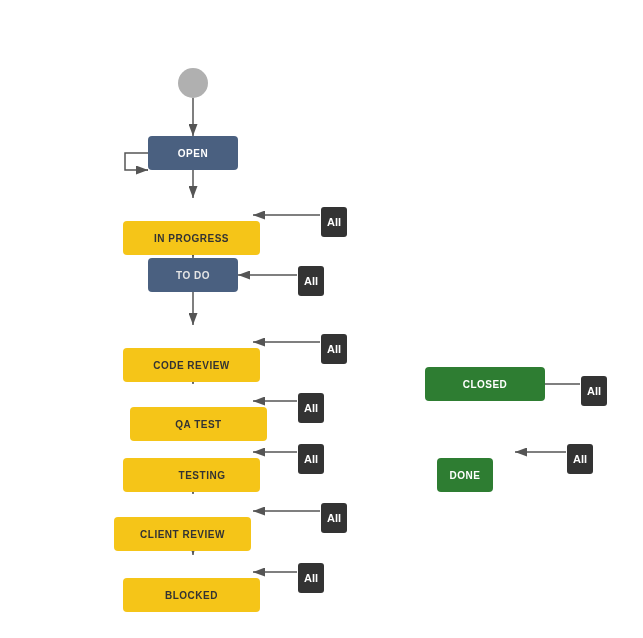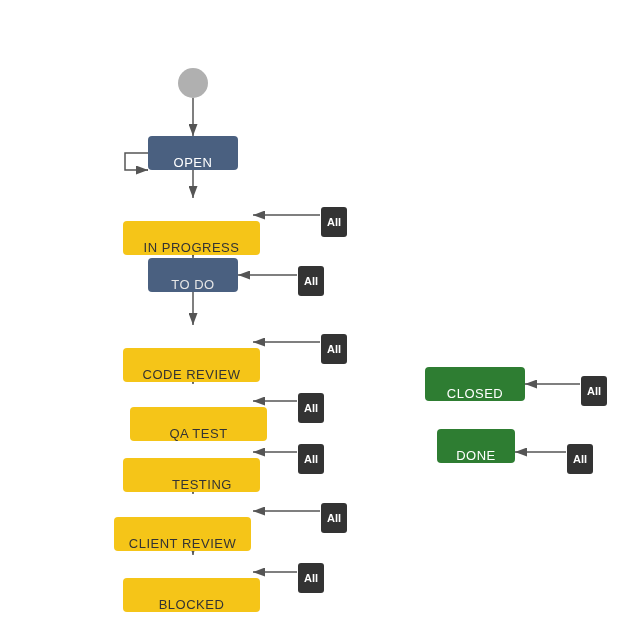--- a/index.html
+++ b/index.html
@@ -14,24 +14,24 @@
 
     .diagram-container {
       position: relative;
       width: 643px;
       height: 638px;
     }
 
     .node {
       position: absolute;
       display: flex;
-      align-items: flex-end;
+      align-items: center;
       justify-content: center;
-      font-weight: normal;
-      font-size: 13px;
+      font-weight: bold;
+      font-size: 10px;
       letter-spacing: 0.5px;
       border-radius: 4px;
       cursor: pointer;
     }
 
     .node-open {
       background: #4a6080;
       color: #fff;
       width: 90px;
       height: 34px;
@@ -52,21 +52,21 @@
       background: #4a6080;
       color: #e5e5e5;
       width: 90px;
       height: 34px;
       border-radius: 4px;
     }
 
     .node-green {
       background: #2e7d32;
       color: #fff;
-      width: 100px;
+      width: 120px;
       height: 34px;
       border-radius: 4px;
     }
 
     .badge {
       position: absolute;
       background: #333;
       color: #fff;
       font-size: 11px;
       font-weight: bold;
@@ -190,21 +190,21 @@
   </div>
 
   <div class="node node-yellow" style="left:123px; top:555px;">
     <span>BLOCKED</span>
   </div>
 
   <div class="node node-green" style="left:425px; top:367px;">
     <span>CLOSED</span>
   </div>
 
-  <div class="node node-green" style="left:437px; top:429px; width:78px;">
+  <div class="node node-green" style="left:437px; top:458px; width:56px;">
     <span>DONE</span>
   </div>
 
   <div class="badge" style="left:321px; top:207px;">
     <span>All</span>
   </div>
   <div class="badge" style="left:298px; top:266px;">
     <span>All</span>
   </div>
   <div class="badge" style="left:321px; top:334px;">

